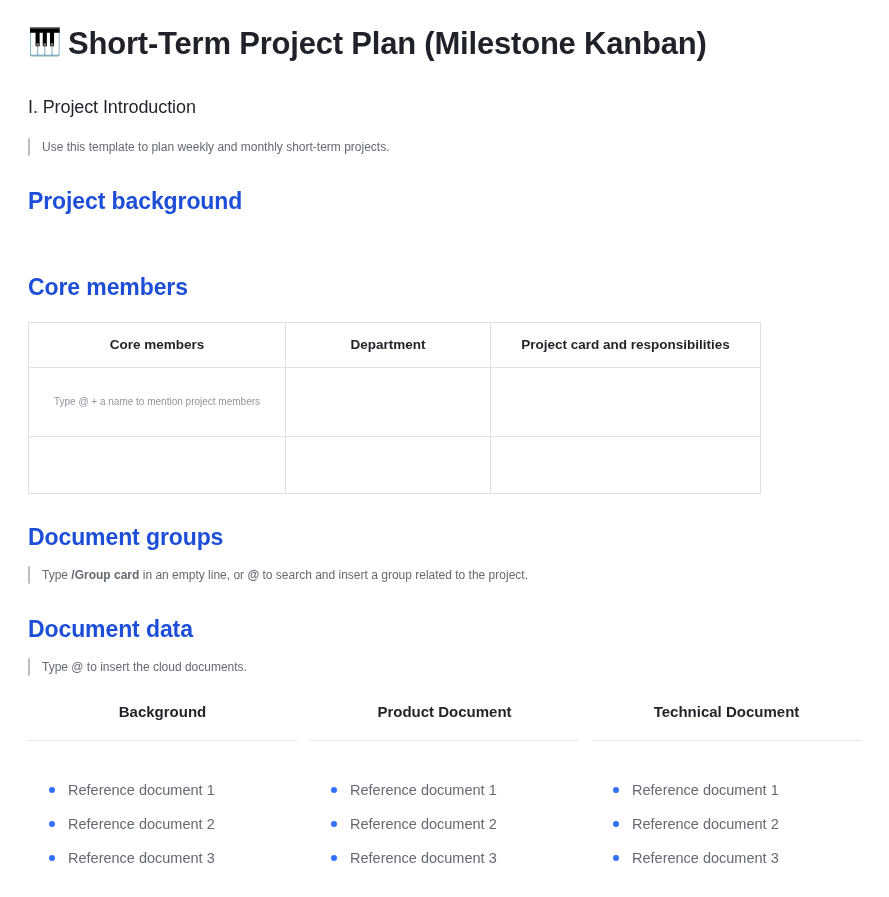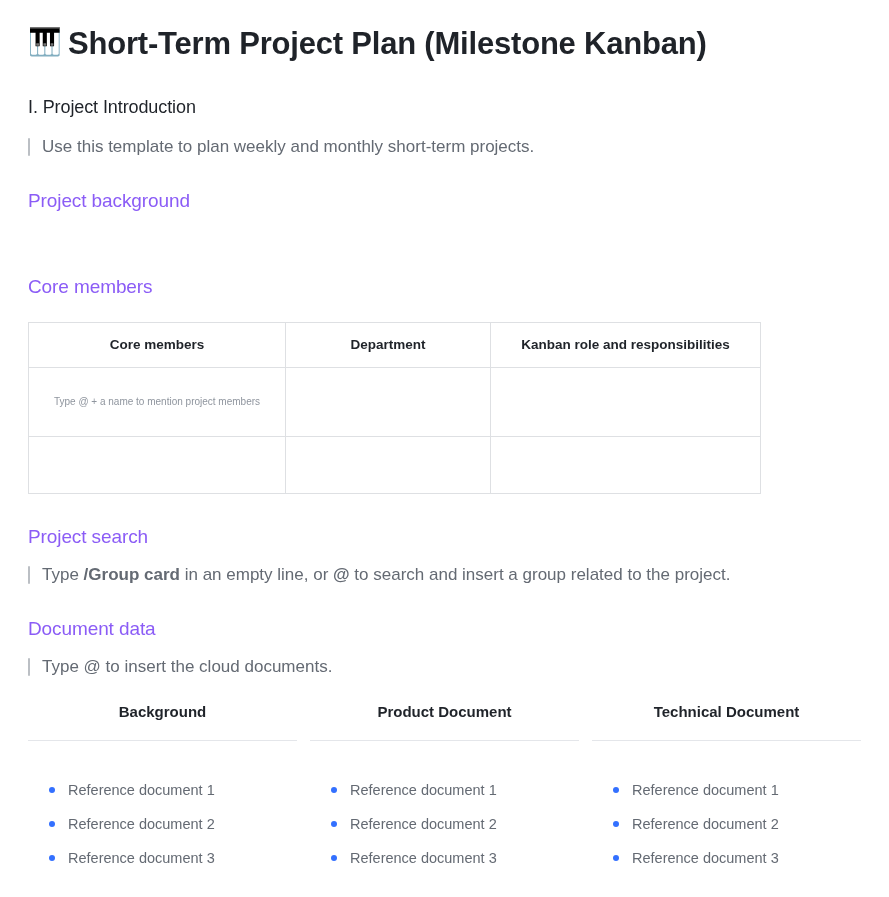--- a/index.html
+++ b/index.html
@@ -56,33 +56,33 @@
     padding-top: 26px;
     font-size: 18px;
     line-height: 30px;
     font-weight: 400;
     color: #1f2329;
     letter-spacing: -0.1px;
   }
   .h2 {
     margin: 0;
     padding-top: 30px;
-    font-size: 19px;
+    font-size: 23px;
     line-height: 26px;
-    font-weight: 400;
-    color: #8b5cf6;
+    font-weight: 700;
+    color: #1d4ed8;
     letter-spacing: -0.1px;
   }
 
   
   .quote {
     position: relative;
     margin: 0;
     padding: 14px 0 0 14px;
-    font-size: 17px;
+    font-size: 12px;
     line-height: 22px;
     color: #646a73;
   }
   .quote::before {
     content: "";
     position: absolute;
     left: 0;
     top: 16px;
     bottom: 2px;
     width: 2px;
@@ -208,39 +208,39 @@
     <table class="members">
       <colgroup>
         <col class="c1">
           <col class="c2">
           <col class="c3">
       </colgroup>
       <thead>
         <tr>
           <th>Core members</th>
           <th>Department</th>
-          <th>Kanban role and responsibilities</th>
+          <th>Project card and responsibilities</th>
         </tr>
       </thead>
       <tbody>
         <tr>
           <td>Type @ + a name to mention project members</td>
           <td></td>
           <td></td>
         </tr>
         <tr>
           <td class="empty-row"></td>
           <td class="empty-row"></td>
           <td class="empty-row"></td>
         </tr>
       </tbody>
     </table>
   </div>
 
-  <h3 class="h2">Project search</h3>
+  <h3 class="h2">Document groups</h3>
   <blockquote class="quote">
     <span>Type </span><span class="strong">/Group card</span><span> in an empty line, or </span><span class="at">@</span><span> to search and insert a group related to the project.</span>
   </blockquote>
 
   <h3 class="h2">Document data</h3>
   <blockquote class="quote">
     <span>Type @ to insert the cloud documents.</span>
   </blockquote>
 
   <div class="cols">

